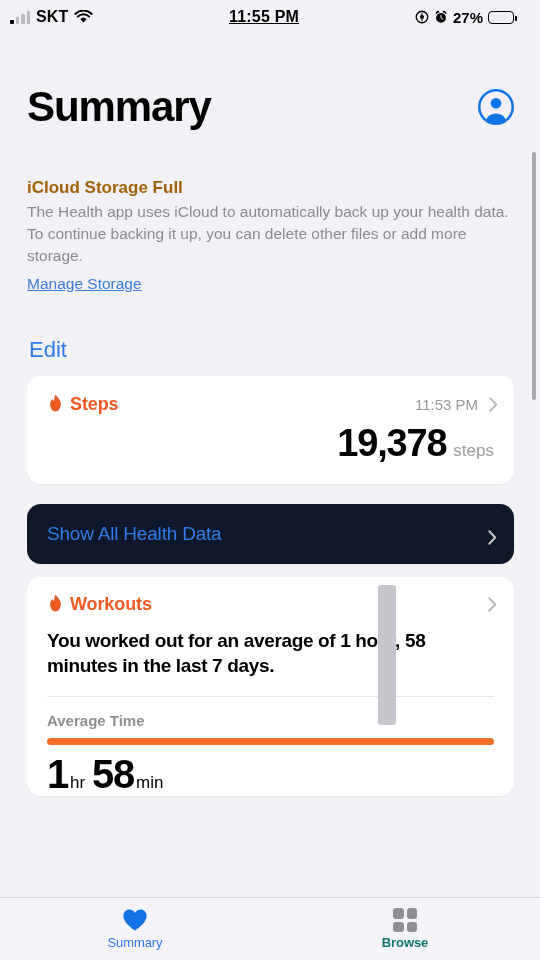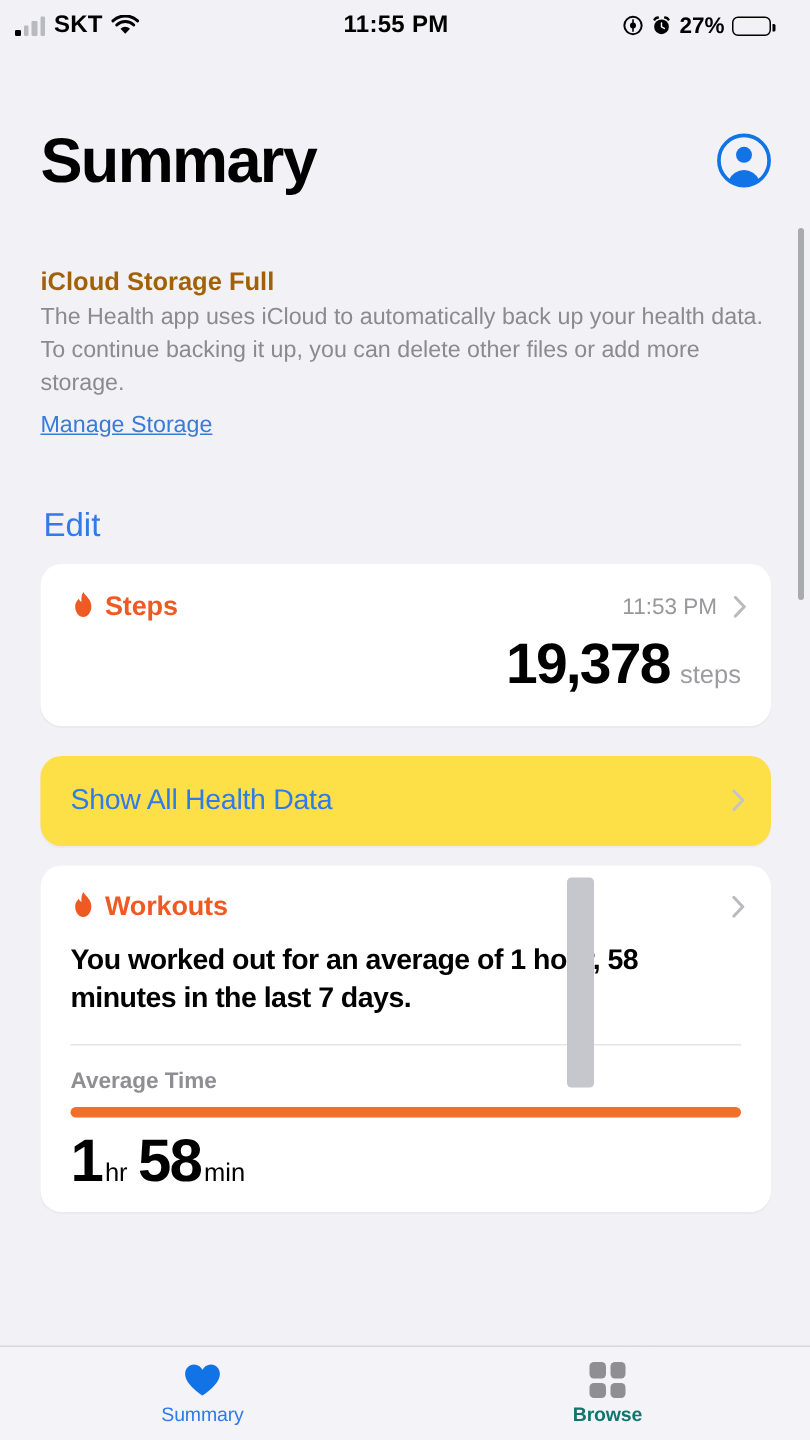--- a/index.html
+++ b/index.html
@@ -21,21 +21,21 @@
   .sb-left{ display:flex; align-items:center; gap:6px; }
   .signal{ display:flex; align-items:flex-end; gap:2px; height:13px; }
   .signal i{ display:block; width:3.5px; background:#000; border-radius:0.8px; }
   .signal i:nth-child(1){ height:4px; }
   .signal i:nth-child(2){ height:7px; background:#b9b9c0; }
   .signal i:nth-child(3){ height:10px; background:#b9b9c0; }
   .signal i:nth-child(4){ height:13px; background:#b9b9c0; }
   .carrier{ font-size:16px; font-weight:600; color:#000; letter-spacing:0.1px; }
   .wifi{ width:19px; height:14px; }
   .sb-center{ position:absolute; left:0; right:0; text-align:center; pointer-events:none; }
-  .clock{ font-size:16px; font-weight:700; color:#000; letter-spacing:0.2px; }
+  .clock{ font-size:16px; font-weight:700; color:#000; letter-spacing:0.2px;text-decoration:underline; }
   .sb-right{ display:flex; align-items:center; gap:5px; position:relative; z-index:2; }
   .loc-icon{ width:14px; height:14px; }
   .alarm-icon{ width:14px; height:14px; }
   .batt-pct{ font-size:15px; font-weight:600; color:#000; }
   .battery{ position:relative; width:26px; height:13px; border:1.4px solid #000;
             border-radius:4px; padding:1.4px; }
   .battery::after{ content:""; position:absolute; right:-3.6px; top:4px;
             width:2px; height:5px; background:#000; border-radius:0 1px 1px 0; }
   .batt-fill{ height:100%; background:#f6cf3e; border-radius:1.6px; }
 
@@ -79,30 +79,30 @@
   .flame{ width:17px; height:20px; flex:none; margin-right:6px; }
   .metric-name{ font-size:18px; font-weight:700; color:#ef5a22; letter-spacing:-0.1px; }
   .row-spacer{ flex:1; }
   .row-time{ font-size:15px; color:#97979d; margin-right:11px; }
   .chev{ width:9px; height:15px; flex:none; }
   .metric-value{ padding:9px 20px 22px 20px; display:flex; align-items:baseline;justify-content:flex-end; }
   .metric-num{ font-size:38px; font-weight:600; letter-spacing:-1.2px; color:#000; line-height:1; }
   .metric-unit{ font-size:17px; color:#9b9ba1; margin-left:7px; }
 
   .link-card{
-    background:#fde047; border-radius:14px; margin:20px 26px 0 27px;
-    display:flex; align-items:center; padding:19px 17px 19px 20px;
+    background:#0f172a; border-radius:14px; margin:20px 26px 0 27px;
+    display:flex; align-items:flex-end; padding:19px 17px 19px 20px;
     box-shadow:0 1px 1px rgba(0,0,0,0.035);
   }
   .link-card-label{ font-size:19px; color:#2f7bea; letter-spacing:-0.2px; }
 
   
   .highlight-card{
     background:#fff; border-radius:14px; margin:13px 26px 0 27px;
-    padding-bottom:14px; overflow:hidden; position:relative;
+    padding-bottom:2px; overflow:hidden; position:relative;
     box-shadow:0 1px 1px rgba(0,0,0,0.035);
   }
   .hl-row{ display:flex; align-items:center; padding:17px 17px 0 20px; }
   .hl-summary{
     font-size:19px; font-weight:700; color:#000; line-height:1.32;
     letter-spacing:-0.35px; padding:13px 22px 0 20px;
   }
   .divider{ height:1px; background:#e6e6ea; margin:18px 20px 0 20px; }
   .avg-label{ font-size:15px; font-weight:700; color:#8e8e93; padding:15px 20px 0 20px; }
   .bar-wrap{ padding:9px 20px 0 20px; }

